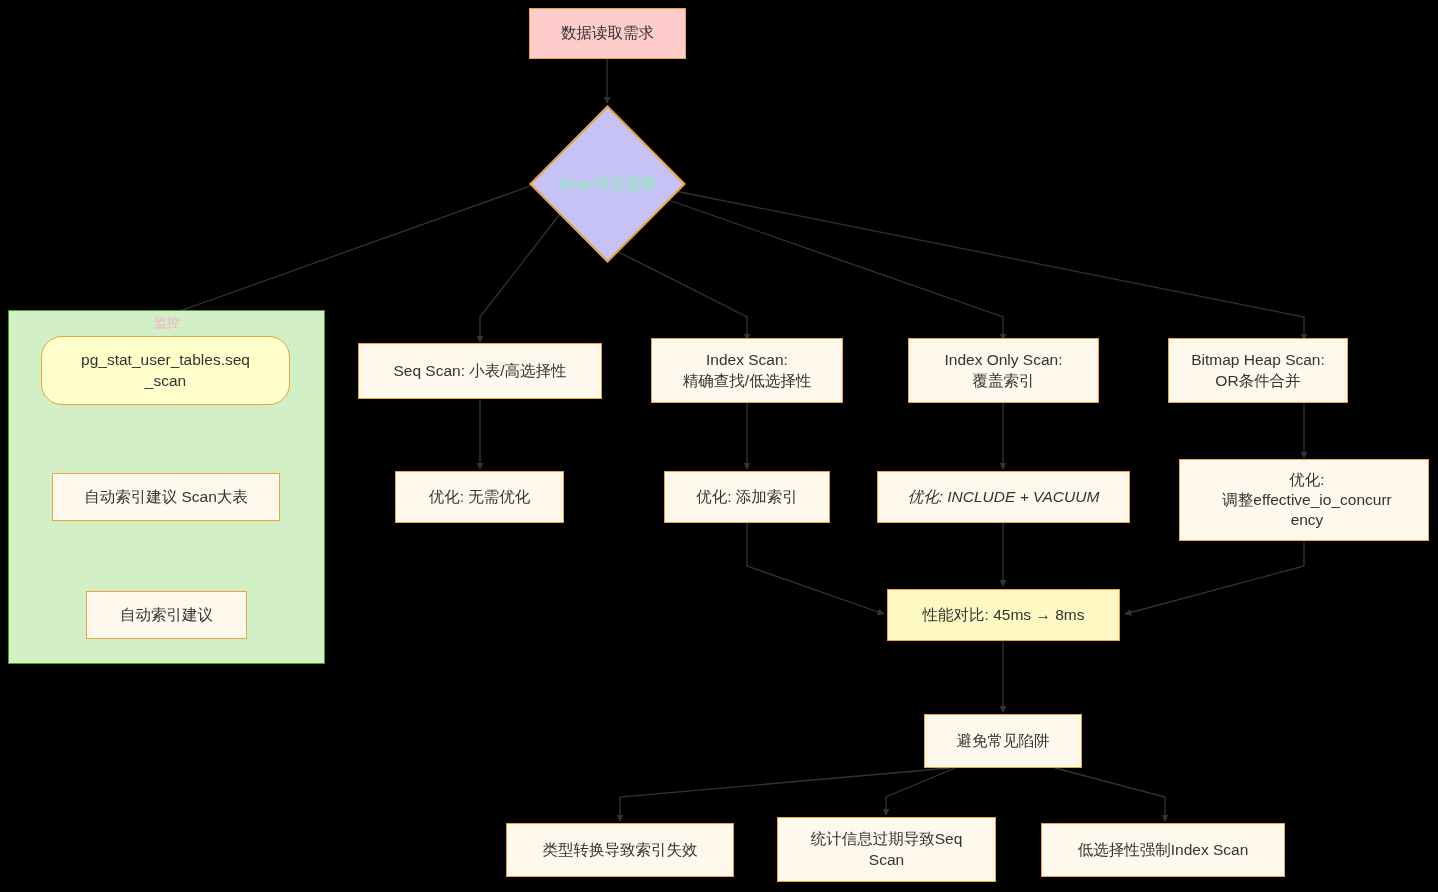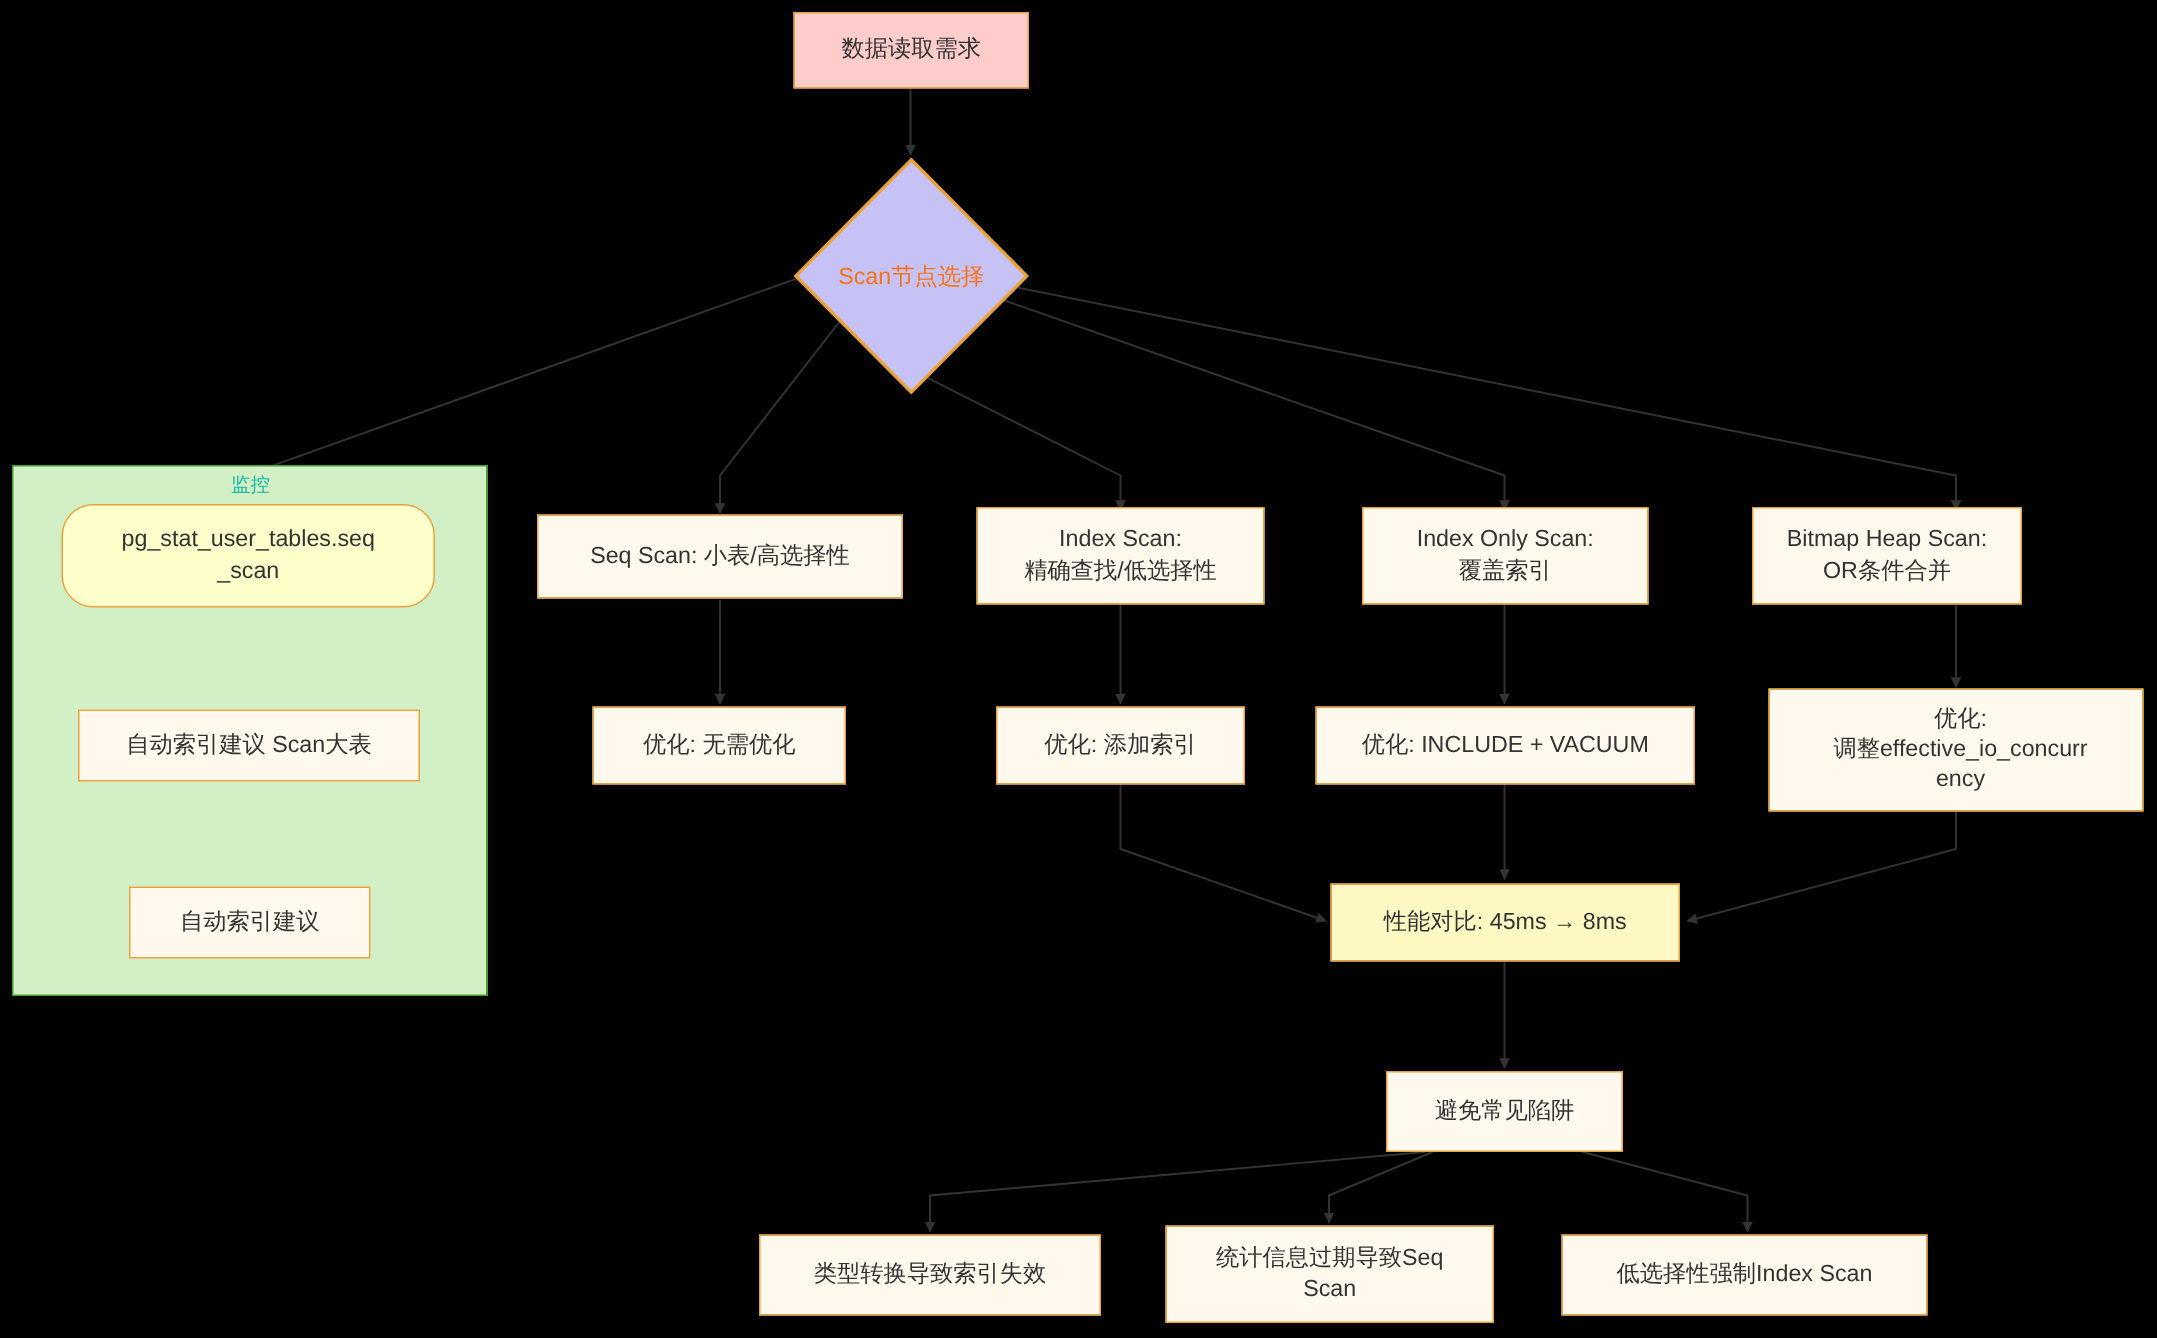--- a/index.html
+++ b/index.html
@@ -50,36 +50,36 @@
     justify-content: center;
   }
   .diamond-shape {
     position: absolute;
     left: 0; top: 0;
     width: 100%; height: 100%;
   }
   .diamond-label {
     position: relative;
     z-index: 2;
-    color: #f97316;
+    color: #86efac;
     font-size: 15.5px;
     text-align: center;
     white-space: pre-line;
   }
   .subgraph {
     position: absolute;
     box-sizing: border-box;
     background: #D3EFC6;
     border: 1.4px solid #3FA02A;
     z-index: 1;
   }
   .edge-label {
     position: absolute;
     z-index: 4;
-    color: #14b8a6;
+    color: #f9a8d4;
     font-size: 13px;
     background: transparent;
     white-space: nowrap;
     text-align: center;
   }
 </style>
 </head>
 <body>
 
 <div id="canvas">
@@ -143,21 +143,21 @@
   <div class="node" style="left:908px; top:338px; width:191px; height:65px;">Index Only Scan:
 覆盖索引</div>
 
   <div class="node" style="left:1168px; top:338px; width:180px; height:65px;">Bitmap Heap Scan:
 OR条件合并</div>
 
   <div class="node" style="left:395px; top:471px; width:169px; height:52px;">优化: 无需优化</div>
 
   <div class="node" style="left:664px; top:471px; width:166px; height:52px;">优化: 添加索引</div>
 
-  <div class="node" style="left:877px; top:471px; width:253px; height:52px;">优化: INCLUDE + VACUUM</div>
+  <div class="node" style="left:877px; top:471px; width:253px; height:52px;font-style:italic;">优化: INCLUDE + VACUUM</div>
 
   <div class="node" style="left:1179px; top:459px; width:250px; height:82px;padding-left:16px;">优化:
 调整effective_io_concurr
 ency</div>
 
   <div class="node green" style="left:887px; top:589px; width:233px; height:52px;">性能对比: 45ms → 8ms</div>
 
   <div class="node" style="left:506px; top:823px; width:228px; height:54px;">类型转换导致索引失效</div>
 
   <div class="node" style="left:924px; top:714px; width:158px; height:54px;">避免常见陷阱</div>

